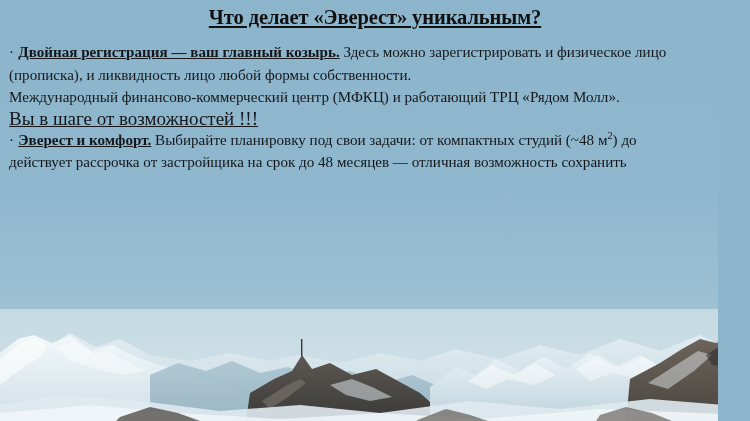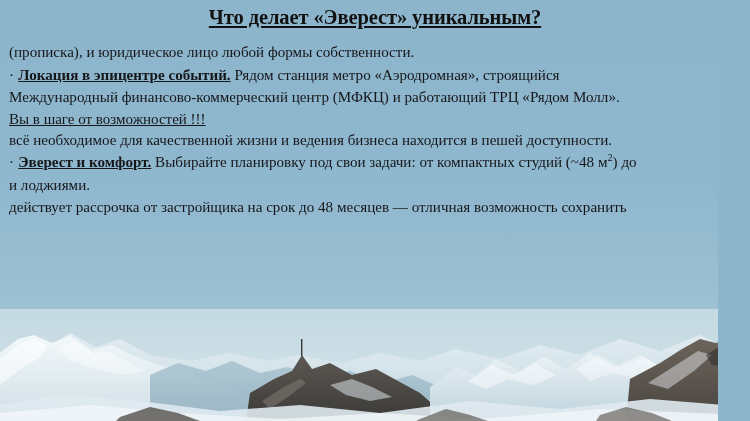--- a/index.html
+++ b/index.html
@@ -35,21 +35,21 @@
     position:absolute;left:9px;top:41px;width:735px;
     color:#15171a;
     font-size:15.1px;
     line-height:22.5px;
   }
   .para{margin:0 0 0 0;}
   .line{white-space:nowrap;}
   .bul{ letter-spacing:0.5px; }
   .hd{font-weight:bold;text-decoration:underline;text-underline-offset:1px;}
   .ul{text-decoration:underline;text-underline-offset:1px;}
-  .small{font-size:15px;line-height:20px;display:block;}
+  .small{font-size:19px;line-height:20px;display:block;}
   sup{font-size:0.68em;vertical-align:super;line-height:0;}
 </style>
 </head>
 <body>
 
 <div id="slide">
 
   <div id="photo">
     <svg viewBox="0 0 750 112" preserveAspectRatio="none" aria-hidden="true">
       <defs>
@@ -111,38 +111,36 @@
     </svg>
   </div>
 
   <div id="title">
     <span class="u">Что делает «Эверест» уникальным?</span>
   </div>
 
   <div id="body">
 
     <div class="para">
-      <div class="line"><span>(прописка), и юридическое лицо любой формы собственности.</span></div>
+      <div class="line"><span class="bul">·</span>
+        <span class="hd">Двойная регистрация — ваш главный козырь.</span><span>  Здесь можно зарегистрировать и физическое лицо</span></div>
+      <div class="line"><span>(прописка), и ликвидность лицо любой формы собственности.</span></div>
     </div>
 
     <div class="para">
-      <div class="line"><span class="bul">·</span>
-        <span class="hd">Локация в эпицентре событий.</span><span>  Рядом станция метро «Аэродромная», строящийся</span></div>
       <div class="line"><span>Международный финансово-коммерческий центр (МФКЦ) и работающий ТРЦ «Рядом Молл».</span></div>
       <div class="line small"><span class="ul">Вы в шаге от возможностей !!!</span></div>
     </div>
 
     <div class="para">
-      <div class="line"><span>всё необходимое для качественной жизни и ведения бизнеса находится в пешей доступности.</span></div>
     </div>
 
     <div class="para">
       <div class="line"><span class="bul">·</span>
         <span class="hd">Эверест и комфорт.</span><span> Выбирайте планировку под свои задачи: от компактных студий (~48 м</span><sup>2</sup><span>) до</span></div>
-      <div class="line"><span>и лоджиями.</span></div>
     </div>
 
     <div class="para">
       <div class="line"><span>действует рассрочка от застройщика на срок до 48 месяцев — отличная возможность сохранить</span></div>
     </div>
 
   </div>
 </div>
 
 </body></html>

